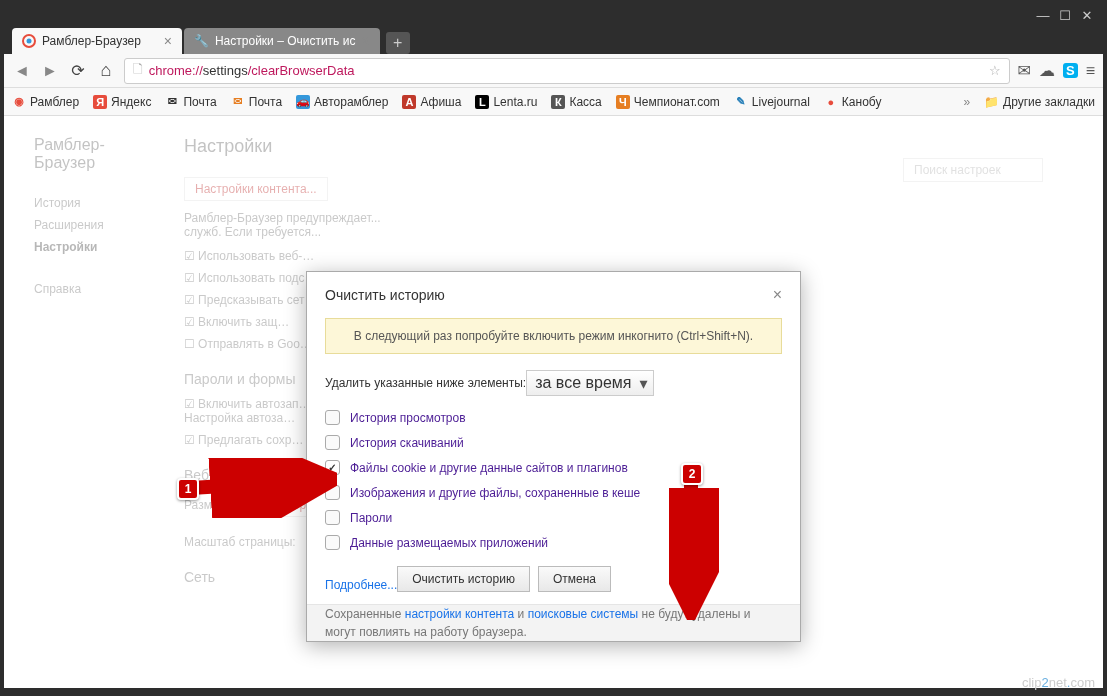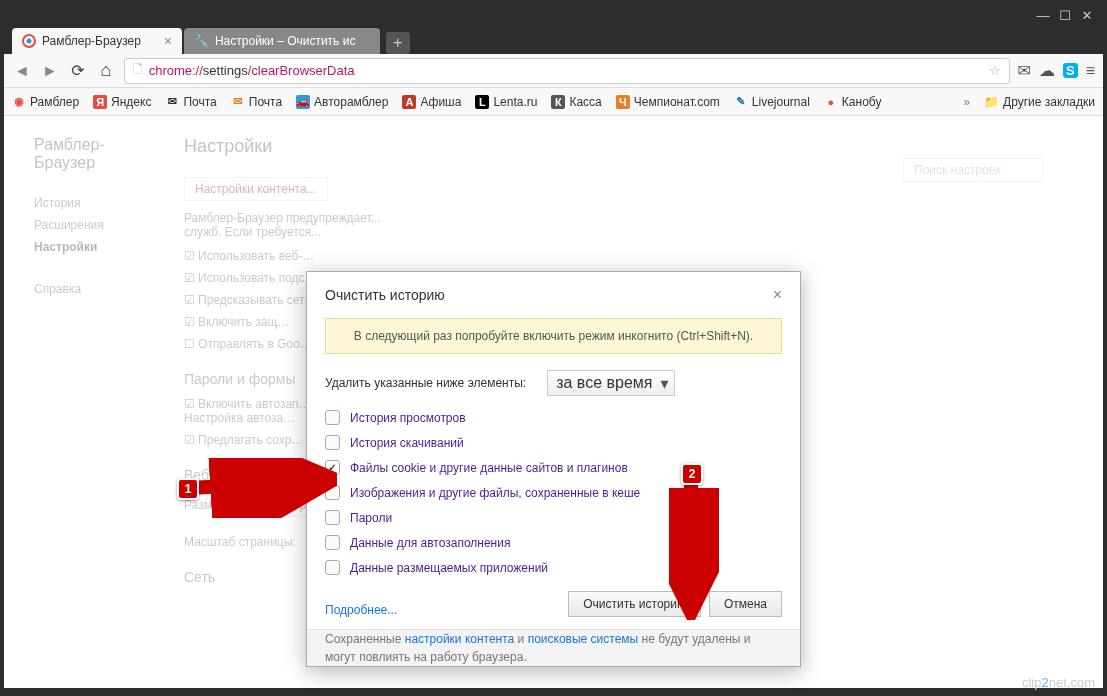--- a/index.html
+++ b/index.html
@@ -35,38 +35,38 @@
 .sect{margin-top:20px;font-size:12px;color:#666}
 .btn-ghost{display:inline-block;border:1px solid #ddd;padding:4px 10px;font-size:12px;color:#b91c1c;margin-bottom:10px}
 .check-row{margin:8px 0;font-size:12px;color:#666}
 .dialog-overlay{position:absolute;top:0;left:0;right:0;bottom:0;display:flex;align-items:flex-start;justify-content:center;padding-top:155px}
 .dialog{width:495px;background:#fff;border:1px solid #aaa;box-shadow:0 4px 20px rgba(0,0,0,0.3);font-size:13px;color:#333;position:relative}
 .dialog-header{padding:14px 18px;display:flex;justify-content:space-between;align-items:center}
 .dialog-title{font-size:14px;color:#333}
 .dialog-close{font-size:16px;color:#888;cursor:pointer}
 .dialog-body{padding:0 18px 12px}
 .tip-box{background:#fdf7d8;border:1px solid #e8dc9a;padding:10px 12px;font-size:12px;color:#555;text-align:center;margin-bottom:16px}
-.delete-row{display:flex;align-items:center;gap:21px;font-size:12px;margin-bottom:14px}
+.delete-row{display:flex;align-items:center;gap:0;font-size:12px;margin-bottom:14px}
 .dropdown{border:1px solid #ccc;padding:3px 22px 3px 8px;font-size:16px;background:linear-gradient(#fff,#eee);position:relative;cursor:pointer}
 .dropdown:after{content:"▾";position:absolute;right:6px;color:#555}
 .cb-row{display:flex;align-items:center;gap:10px;margin:10px 0;font-size:12px;color:#4c1d95}
 .cb{width:15px;height:15px;border:1px solid #aaa;border-radius:3px;background:#fafafa;display:inline-flex;align-items:center;justify-content:center;font-size:10px;color:#333}
 .cb.checked{background:#fff}
 .cb.checked:after{content:"✓";font-weight:bold}
 .link{color:#1a73e8;font-size:12px;margin-top:12px;display:inline-block;cursor:pointer}
 .dbtn{border:1px solid #bbb;background:linear-gradient(#fafafa,#e8e8e8);padding:5px 14px;font-size:12px;cursor:pointer}
 .dialog-note{background:#f3f3f3;padding:0 18px;font-size:12px;color:#777;line-height:1.5;border-top:1px solid #e5e5e5}
 .dialog-note a{color:#1a73e8;text-decoration:none}
 .arrow{position:absolute;z-index:100}
 .arrow1{left:173px;top:342px}
 .arrow2{left:665px;top:344px}
 .badge{width:22px;height:22px;background:#cc0000;color:#fff;border:2px solid #fff;border-radius:4px;display:flex;align-items:center;justify-content:center;font-size:12px;font-weight:bold;box-shadow:0 1px 3px rgba(0,0,0,0.4)}
 .watermark{position:absolute;bottom:6px;right:12px;font-size:13px;color:#ccc}
 .watermark .c2{color:#6bb0e0}
-.footer-flex{display:flex;justify-content:space-between;align-items:flex-end;margin-top:16px}
+.footer-flex{display:flex;justify-content:flex-start;align-items:flex-end;margin-top:16px}
 </style>
 </head>
 <body>
 
 <div class="window">
   <div class="titlebar">
     <span>—</span>
     <span>☐</span>
     <span>✕</span>
   </div>
@@ -226,24 +226,20 @@
           <div class="cb-row">
               <span class="cb"></span>
               <span>Изображения и другие файлы, сохраненные в кеше</span>
             </div>
           <div class="cb-row">
               <span class="cb"></span>
               <span>Пароли</span>
             </div>
           <div class="cb-row">
               <span class="cb"></span>
-              <span>Данные для автозаполнения</span>
-            </div>
-          <div class="cb-row">
-              <span class="cb"></span>
               <span>Данные размещаемых приложений</span>
             </div>
           <div class="footer-flex">
             <span class="link">Подробнее...</span>
             <div style="display:flex;gap:8px">
               <span class="dbtn">Очистить историю</span>
               <span class="dbtn">Отмена</span>
             </div>
           </div>
         </div>

